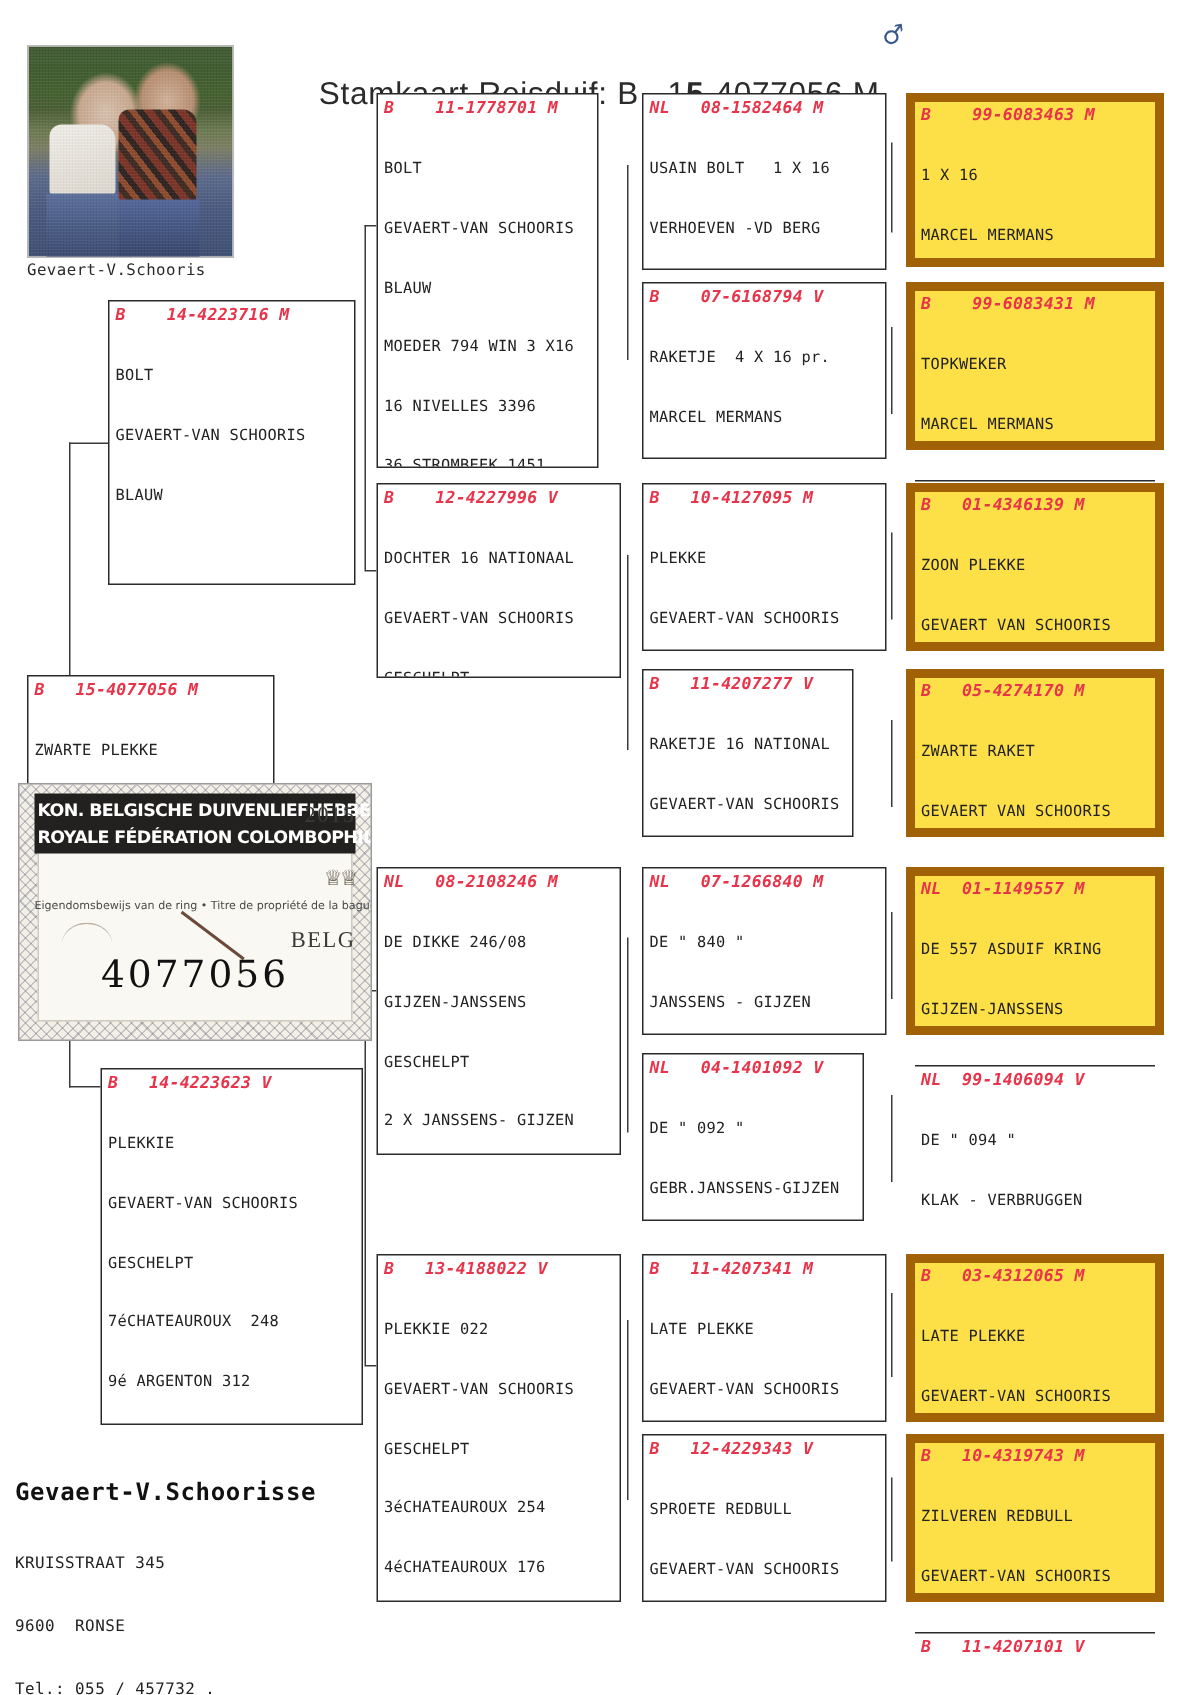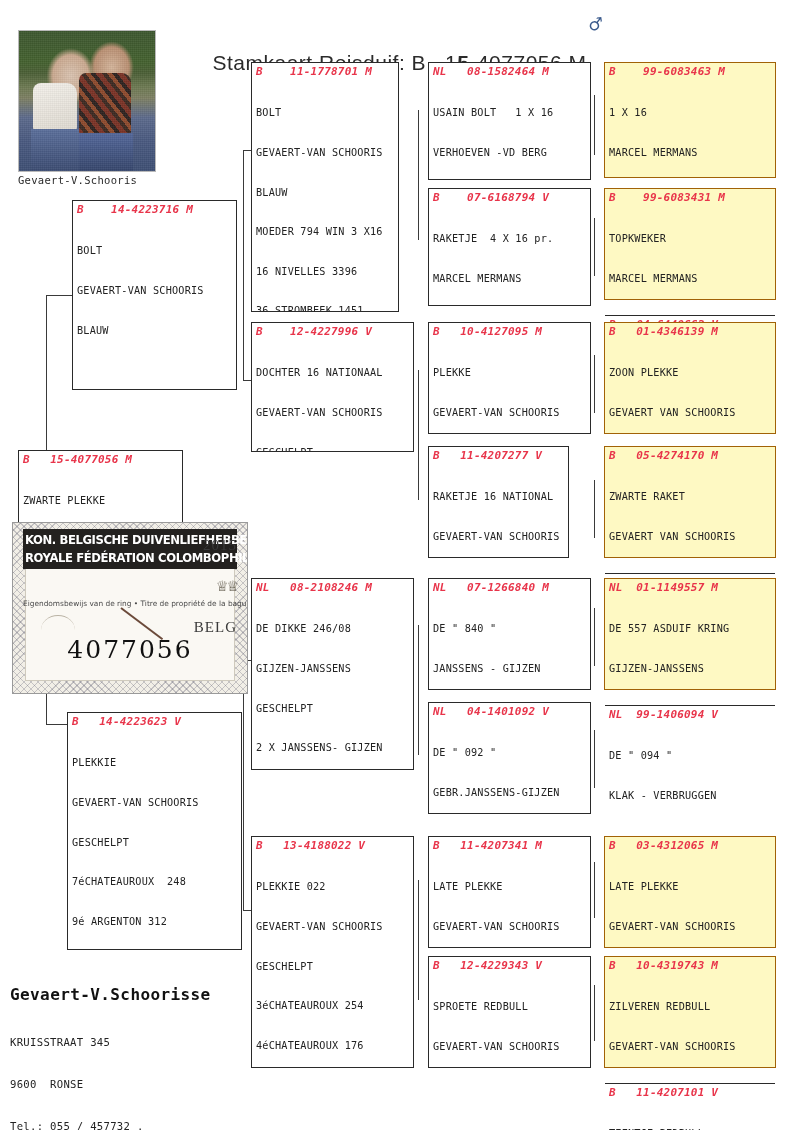--- a/index.html
+++ b/index.html
@@ -67,21 +67,21 @@
   
   .box{position:absolute;border:1px solid #2a2a2a;background:#fff;box-sizing:border-box;
        padding:2px 2px 2px 4px;overflow:hidden;}
   .ring{
     color:#e8344a;font-style:italic;font-weight:bold;font-size:11px;
     letter-spacing:.2px;white-space:pre;line-height:14px;margin-bottom:1px;
   }
   .lines{font-size:10.2px;line-height:13.2px;letter-spacing:.2px;color:#222;white-space:pre;}
   .lines div{white-space:pre;}
 
-  .pair{position:absolute;box-sizing:border-box;border:1px solid #a16207;background:#fef9c3;}
+  .pair{position:absolute;box-sizing:border-box;border:6px solid #a16207;background:#fde047;}
   .pair > .half{padding:2px 2px 3px 4px;}
   .pair > .half + .half{border-top:1px solid #2a2a2a;}
 
   
   .ln{position:absolute;background:#3a3a3a;}
   .lnv{width:1px;}
   .lnh{height:1px;}
 
   
   #cert{
@@ -336,21 +336,21 @@
     <div class="ring">NL   07-1266840 M</div>
     <div class="lines">
       <div>DE " 840 "</div>
       <div>JANSSENS - GIJZEN</div>
       
       
       
     </div>
   </div>
 
-  <div class="box" style="left:428px;top:702px;width:163px;height:112px;">
+  <div class="box" style="left:428px;top:702px;width:148px;height:112px;">
     <div class="ring">NL   04-1401092 V</div>
     <div class="lines">
       <div>DE " 092 "</div>
       <div>GEBR.JANSSENS-GIJZEN</div>
       
       
       
     </div>
   </div>
 

